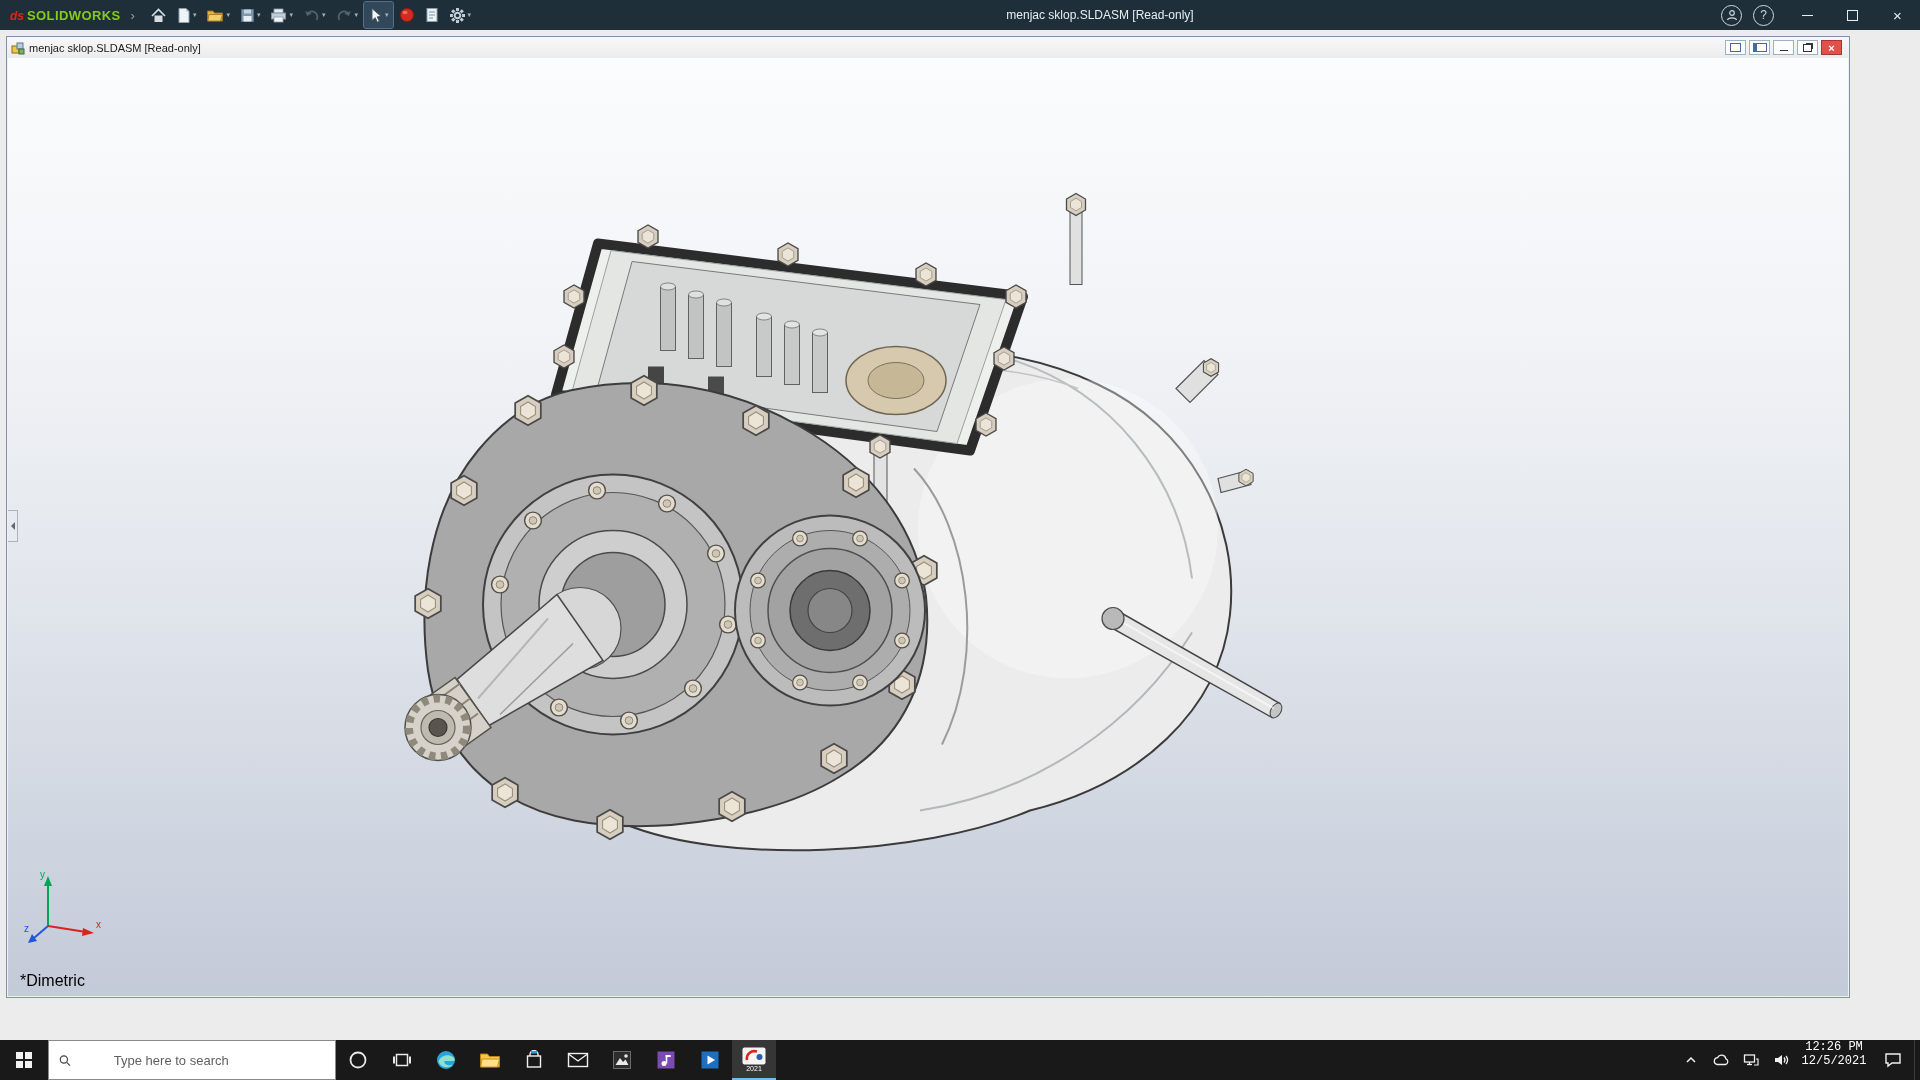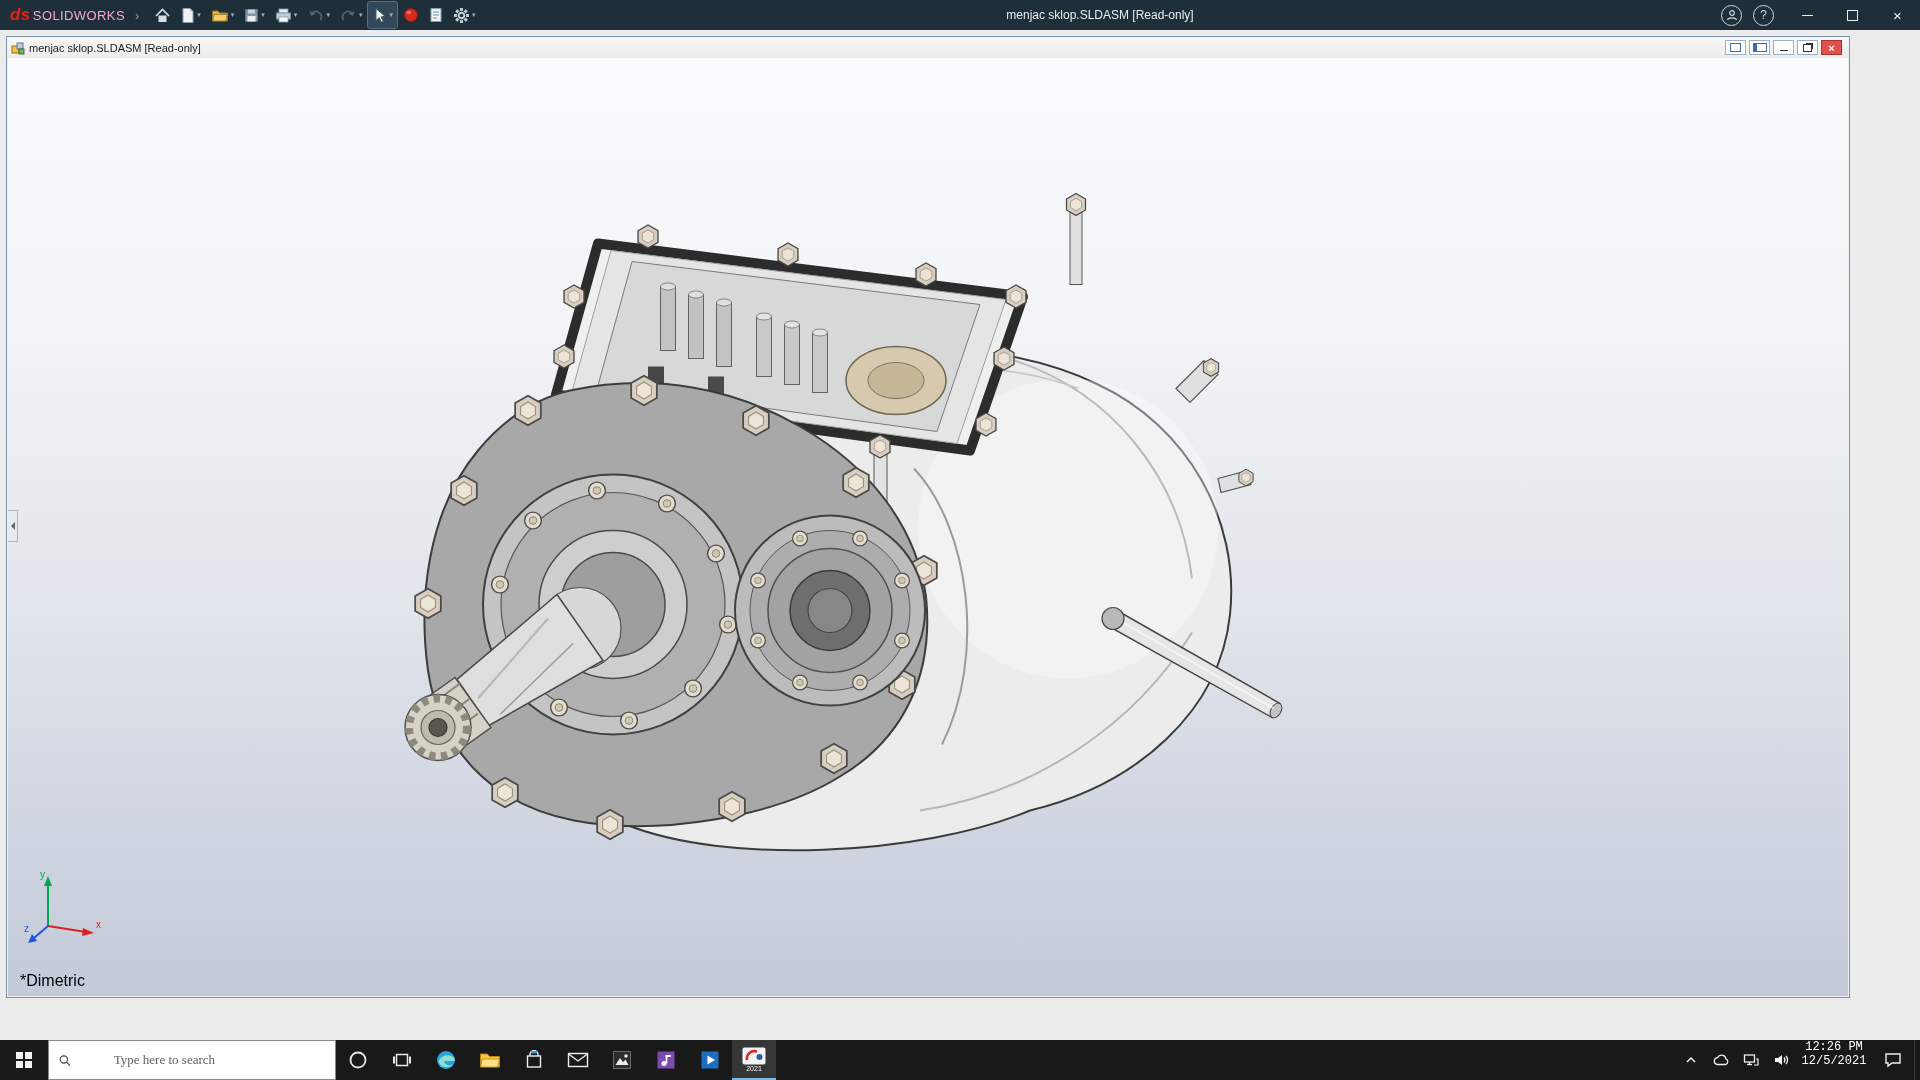--- a/index.html
+++ b/index.html
@@ -3,22 +3,22 @@
 <meta charset="utf-8">
 <style>
   html,body{margin:0;padding:0;}
   body{width:1920px;height:1080px;overflow:hidden;position:relative;
        font-family:"Liberation Sans",sans-serif;background:#ececec;}
 
   
   .titlebar{position:absolute;top:0;left:0;right:0;height:30px;background:#1f2f3a;
             display:flex;align-items:center;color:#dfe6ea;z-index:30;}
   .brand{display:flex;align-items:baseline;gap:3px;padding:0 6px 0 10px;}
-  .brand-mark{color:#e2231a;font-weight:bold;font-style:italic;font-size:17px;}
-  .brand-name{font-weight:normal;font-size:13px;letter-spacing:.4px;color:#f9a8d4;}
+  .brand-mark{color:#e2231a;font-weight:bold;font-style:italic;font-size:12px;}
+  .brand-name{font-weight:bold;font-size:13px;letter-spacing:.4px;color:#84cc16;}
   .flyout{color:#8fa2ae;font-size:13px;margin:0 10px 0 4px;}
   .tb-group{display:flex;align-items:center;height:100%;}
   .tb-btn{height:26px;display:flex;align-items:center;padding:0 4px;border-radius:2px;margin:0 1px;}
   .tb-btn .caret{font-size:7px;color:#9fb2bd;margin-left:2px;}
   .tb-btn.disabled svg{opacity:.45;}
   .tb-btn.pressed{background:#32485a;outline:1px solid #557089;}
   .title-center{position:absolute;left:540px;right:260px;text-align:center;font-size:12px;
                 color:#e7edf1;pointer-events:none;white-space:nowrap;}
   .win-controls{margin-left:auto;display:flex;align-items:center;height:100%;}
   .round-icon{width:19px;height:19px;border:1.5px solid #cdd6dc;border-radius:50%;
@@ -56,21 +56,21 @@
 
   
   .taskbar{position:absolute;left:0;right:0;bottom:0;height:40px;background:#191919;
            display:flex;align-items:stretch;color:#fff;z-index:40;}
   .tb-start{width:48px;display:flex;align-items:center;justify-content:center;}
   .win-grid{width:16px;height:16px;display:grid;grid-template-columns:7px 7px;grid-template-rows:7px 7px;gap:2px;}
   .win-grid span{background:#f2f2f2;display:block;}
   .tb-search{width:288px;background:#fff;display:flex;align-items:center;gap:8px;padding:0 10px;
              border:1px solid #8a8a8a;box-sizing:border-box;}
   .tb-search input{border:none;outline:none;font-size:13px;color:#333;width:100%;
-                   font-family:Liberation Serif, serif;background:transparent;margin-left:33px;}
+                   font-family:Liberation Sans, sans-serif;background:transparent;margin-left:33px;}
   .tb-search input::placeholder{color:#5f5f5f;opacity:1;}
   .tb-ib{width:44px;display:flex;flex-direction:column;align-items:center;justify-content:center;position:relative;}
   .tb-ib.active{background:rgba(255,255,255,.13);box-shadow:inset 0 -2px 0 #76b9ed;}
   .sw-badge{font-size:7px;line-height:8px;color:#fff;}
   .tb-spacer{flex:1;}
   .tray-btn{width:30px;display:flex;align-items:center;justify-content:center;}
   .clock{width:76px;display:flex;flex-direction:column;align-items:center;justify-content:flex-start;
          font-size:12px;line-height:14px;font-family:Liberation Mono, monospace;}
   .action-center{width:42px;display:flex;align-items:center;justify-content:center;}
   .show-desktop{width:5px;border-left:1px solid #3a3a3a;}

